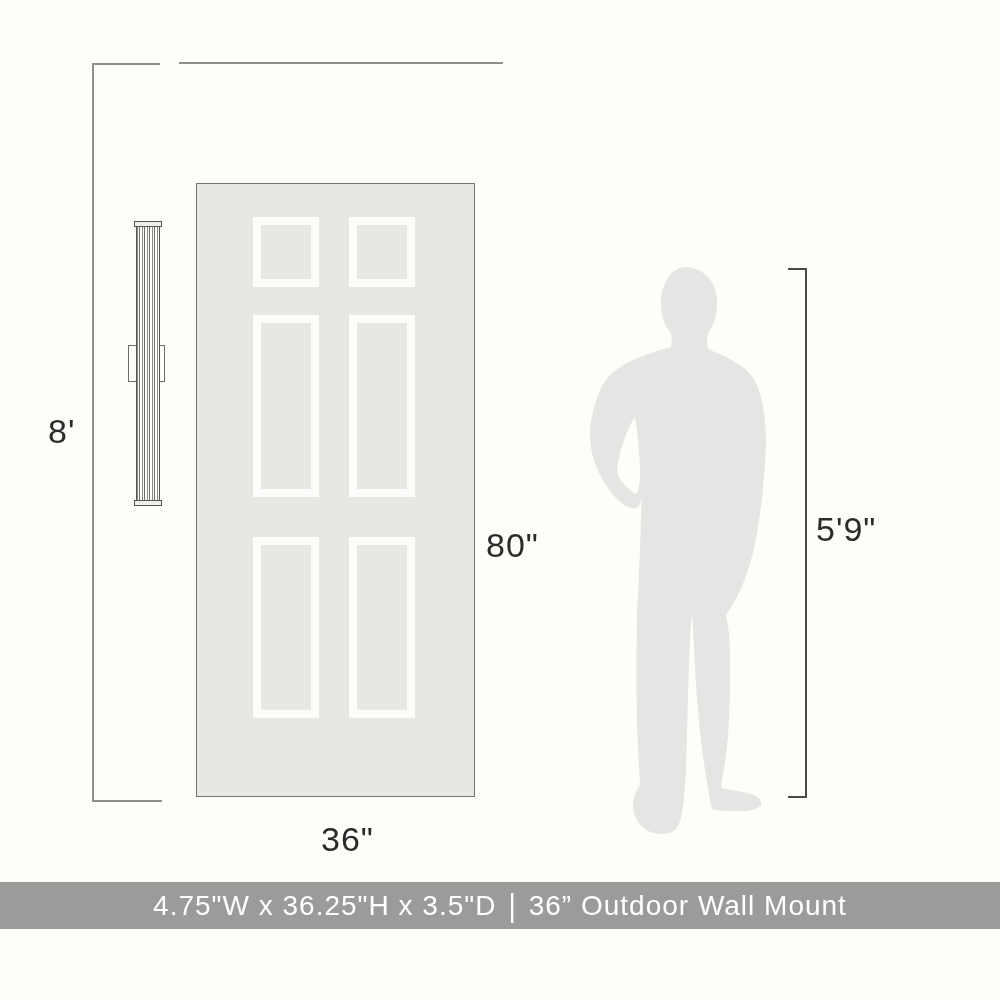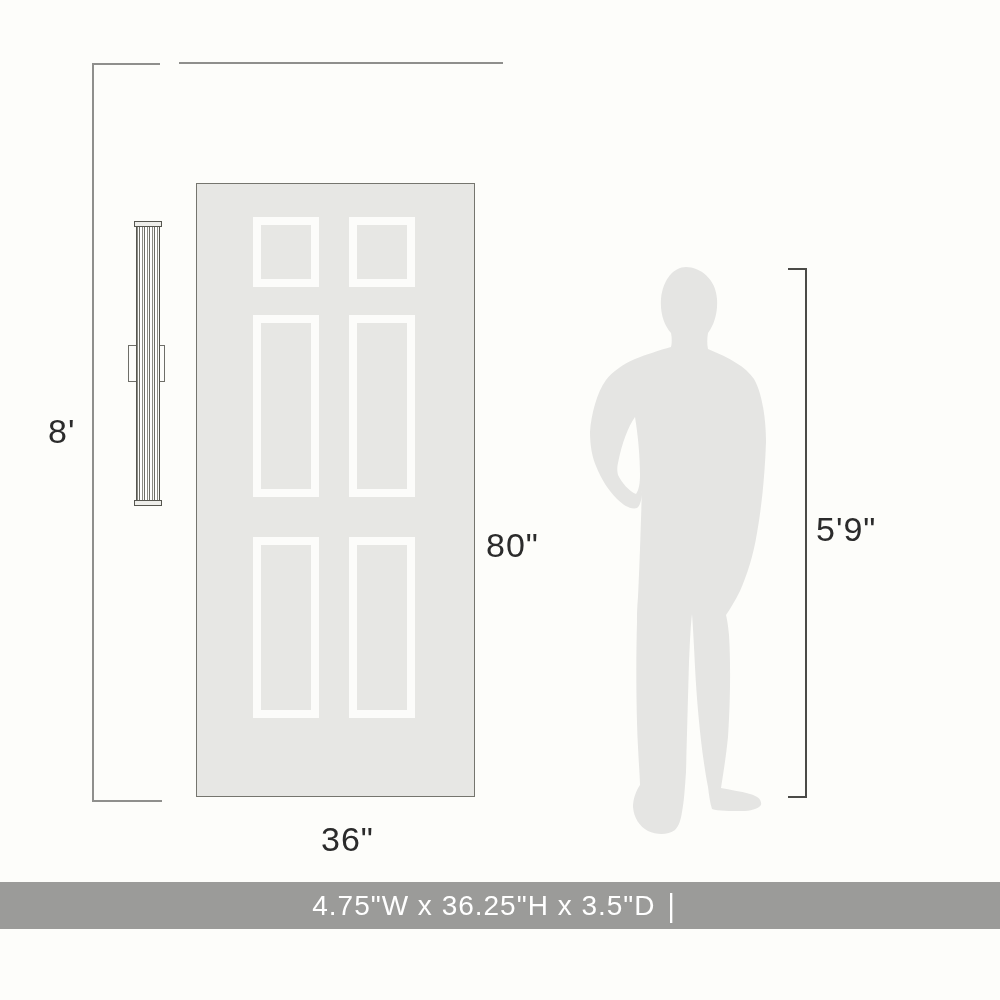--- a/index.html
+++ b/index.html
@@ -162,15 +162,16 @@
   </svg>
 
   <div class="vline dark" style="left:805px;top:268px;height:530px;"></div>
   <div class="hline dark" style="left:788px;top:268px;width:19px;"></div>
   <div class="hline dark" style="left:788px;top:796px;width:19px;"></div>
   <div class="dim-label" style="left:816px;top:510px;">5'9"</div>
 
   <div id="footer-bar">
     <span>4.75"W x 36.25"H x 3.5"D</span>
     <span class="sep">|</span>
+    <span>36” Outdoor Wall Mount</span>
   </div>
 
 </div>
 
 </body></html>

